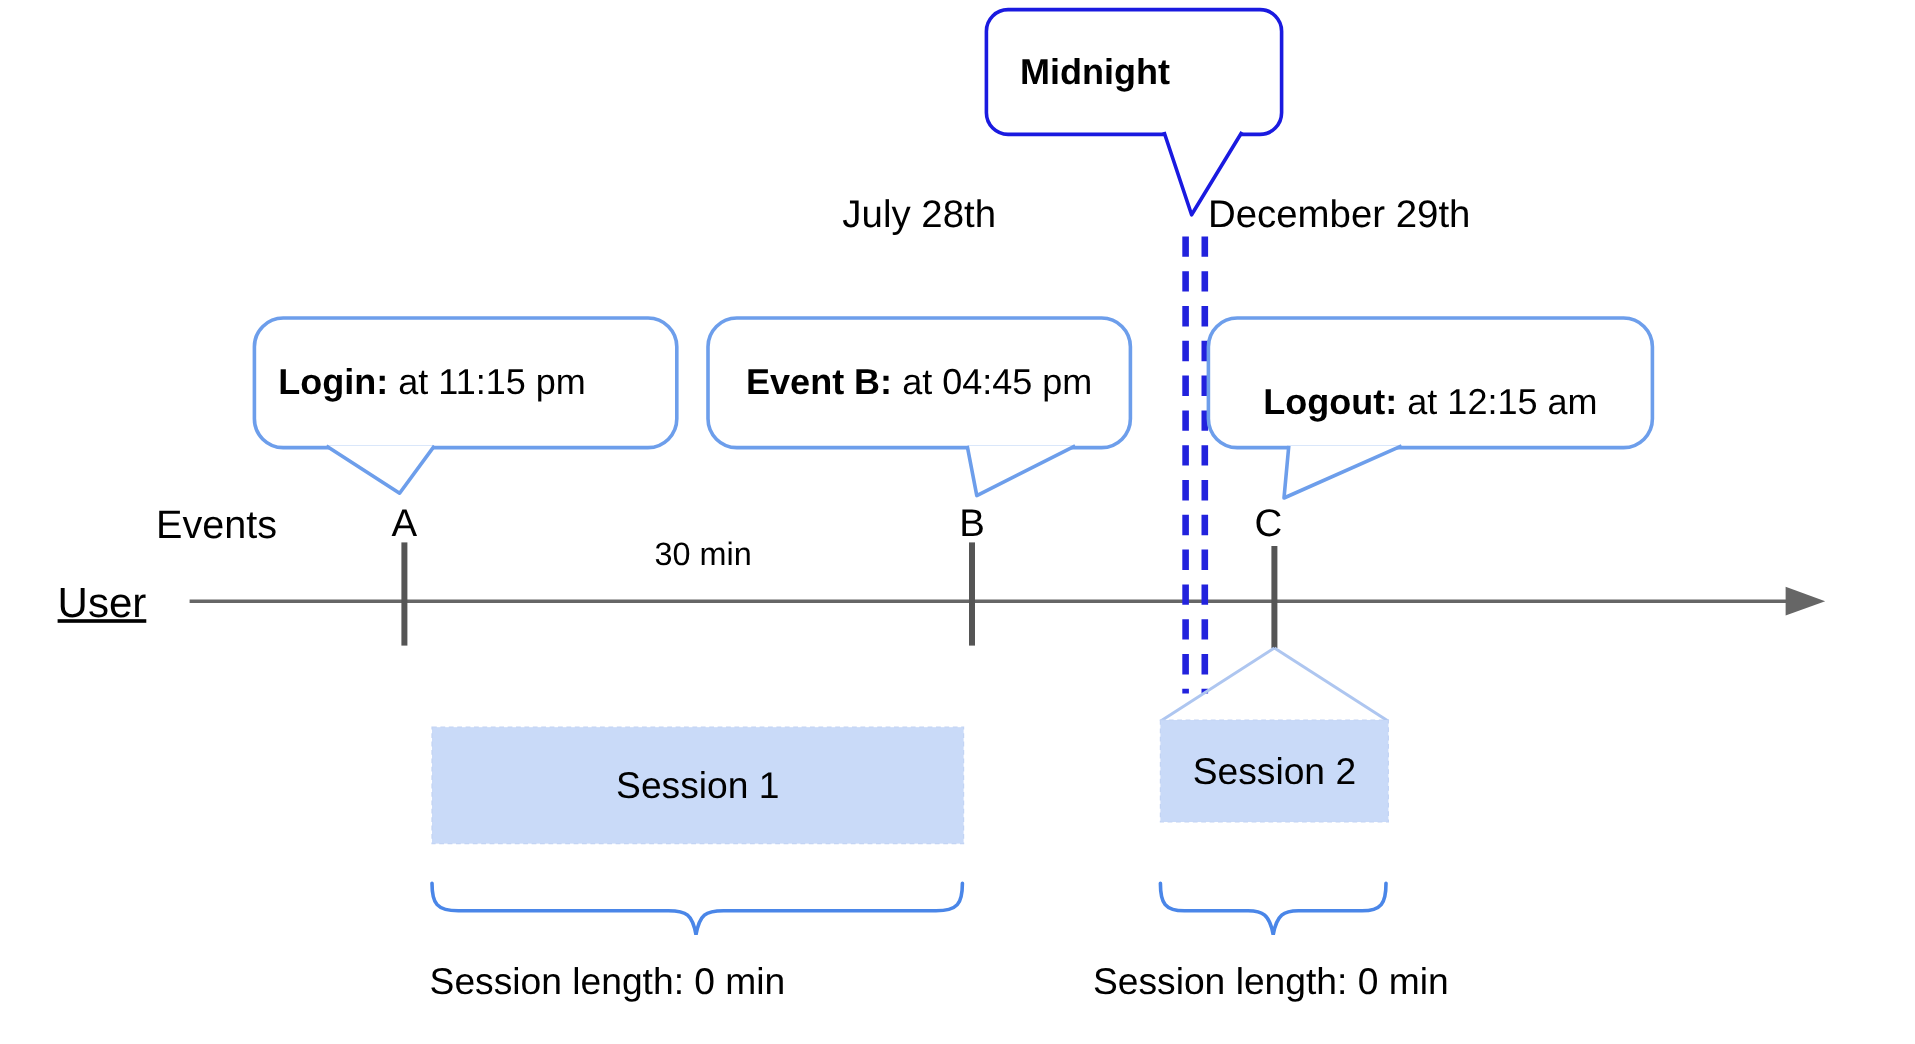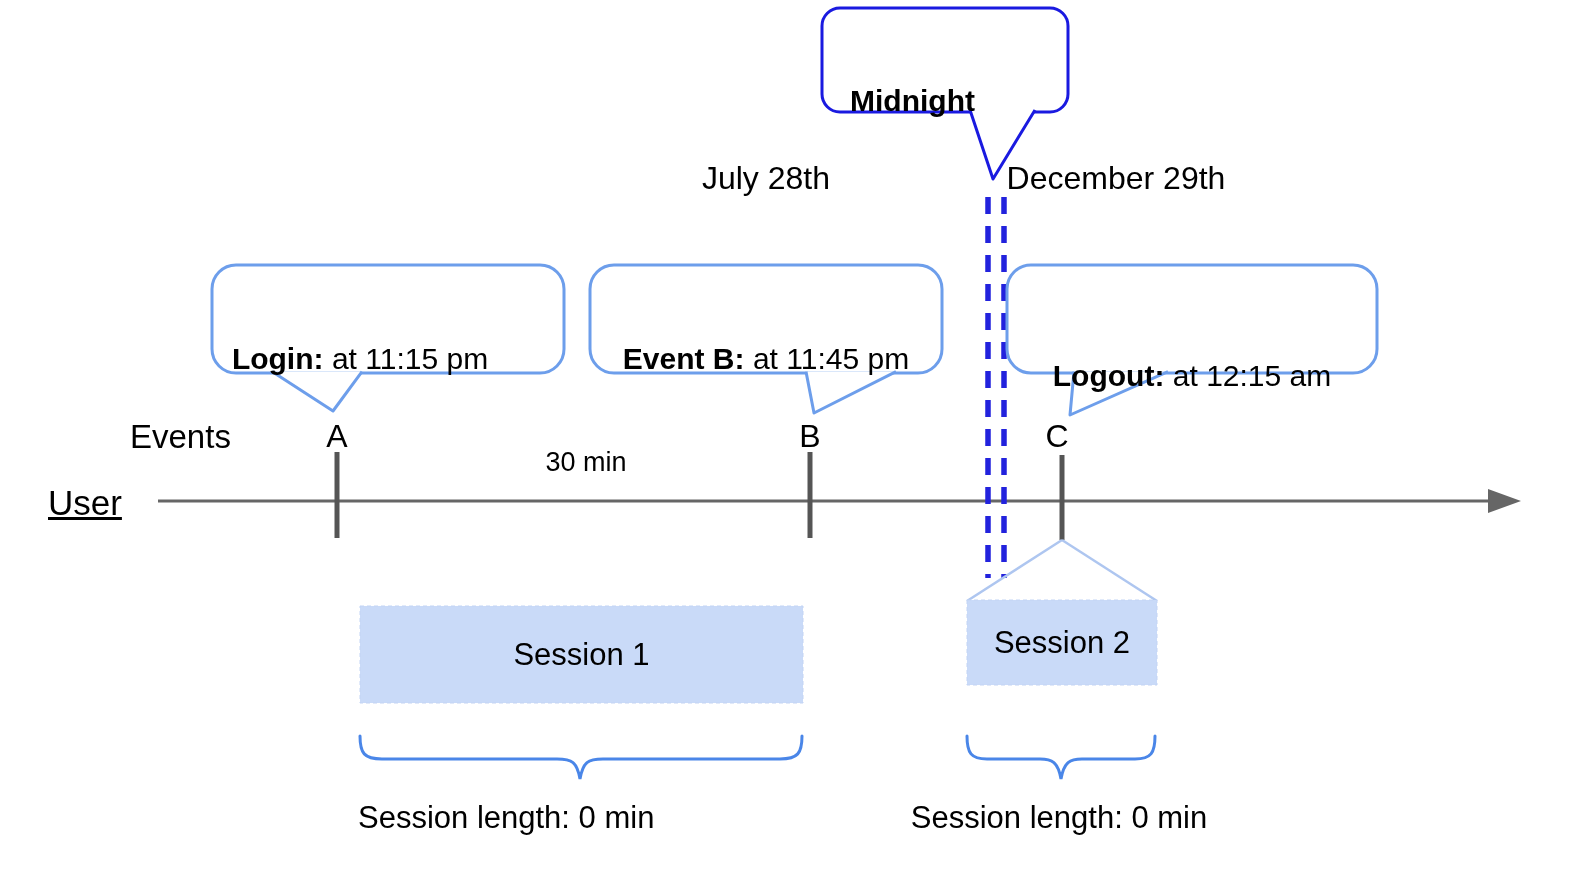--- a/index.html
+++ b/index.html
@@ -18,21 +18,21 @@
   .flexc {
     position: absolute;
     display: flex;
     align-items: center;
     justify-content: center;
     white-space: nowrap;
   }
   .b { font-weight: bold; }
   .time { margin-left: 0.28em; }
   .fs27 { font-size: 27px; }
-  .fs30 { font-size: 30px; margin-top: 40px; }
+  .fs30 { font-size: 30px; }
   .fs31 { font-size: 31px; }
   .fs32 { font-size: 32px; }
   .fs33 { font-size: 33px; }
   .fs35 { font-size: 35px; text-decoration: underline; }
 </style>
 </head>
 <body>
 
 <div class="stage">
 
@@ -75,21 +75,21 @@
   <div class="t tc fs32" style="left:616px; top:160px; width:300px;">July 28th</div>
   <div class="t tc fs32" style="left:966px; top:160px; width:300px;">December 29th</div>
 
   <div class="flexc fs30" style="left:212px; top:265px; width:296px; height:108px;">
     <span class="b">Login:</span>
     <span class="time">at 11:15 pm</span>
   </div>
 
   <div class="flexc fs30" style="left:590px; top:265px; width:352px; height:108px;">
     <span class="b">Event B:</span>
-    <span class="time">at 11:45 pm</span>
+    <span class="time">at 04:45 pm</span>
   </div>
 
   <div class="flexc fs30" style="left:1007px; top:282px; width:370px; height:108px;align-items:center;">
     <span class="b">Logout:</span>
     <span class="time">at 12:15 am</span>
   </div>
 
   <div class="t fs33" style="left:130px; top:418px;">Events</div>
 
   <div class="t tc fs32" style="left:287px; top:418px; width:100px;">A</div>

